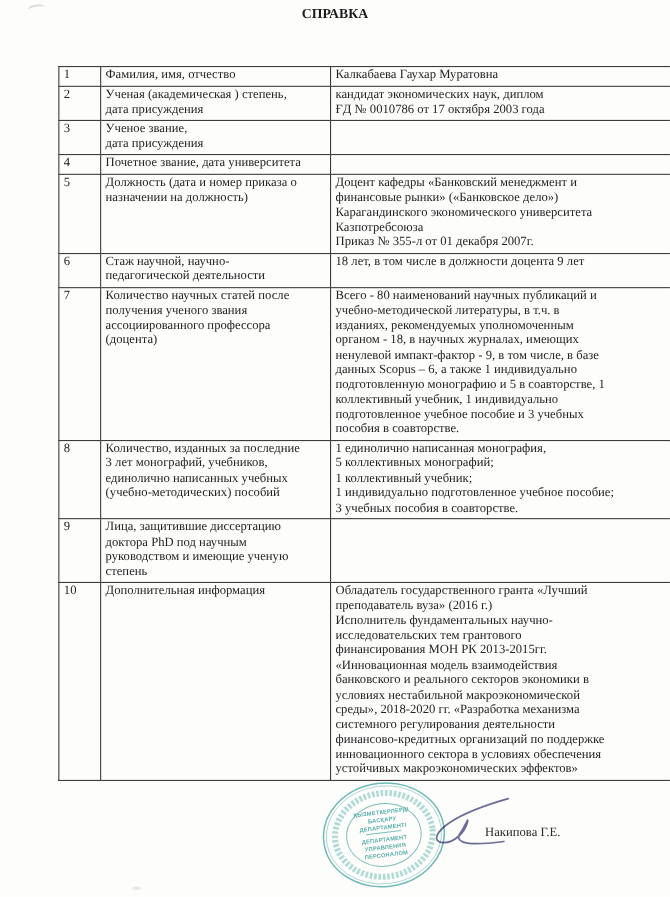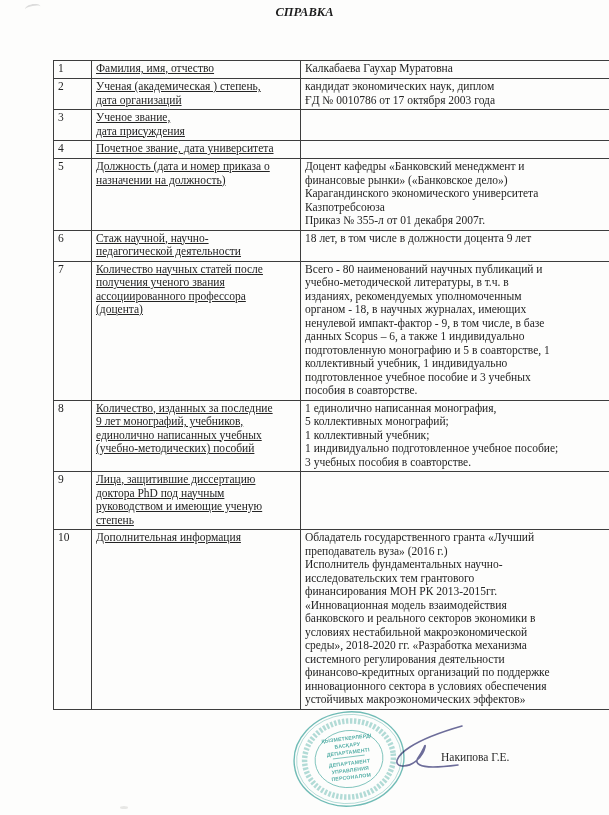--- a/index.html
+++ b/index.html
@@ -10,37 +10,37 @@
     font-family:"Liberation Serif","DejaVu Serif",serif;
     color:#222;
     overflow:hidden;
   }
   .page{position:absolute;inset:0;}
 
   
   .doc-header{
     position:absolute;top:4px;left:0;width:609px;
     text-align:center;font-weight:bold;
-    font-size:12.5px;line-height:16px;color:#1d1d1d;font-style:italic;
+    font-size:12.5px;line-height:16px;color:#1d1d1d;
   }
   .doc-subtitle{white-space:pre-line;font-weight:bold;}
 
   
   table.cert{
     position:absolute;left:53px;top:60px;
     width:531px;border-collapse:collapse;table-layout:fixed;
   }
   table.cert td{
     border:1px solid #3d3d3d;
     vertical-align:top;
     padding:1px 4px 2px 4px;
     font-size:11.5px;line-height:13.5px;color:#242424;
   }
   td.c-num{width:29px;padding-left:6px;}
-  td.c-label{width:200px;text-decoration:underline;}
+  td.c-label{width:200px;}
   td.c-value{width:302px;}
   .pre{white-space:pre-line;}
   tr.h1 td{height:14px;}
 
   
   .signer-title{
     position:absolute;left:93px;top:723px;
     font-size:11.8px;line-height:14.8px;color:#2a2a2a;
     white-space:pre-line;
   }
@@ -89,21 +89,21 @@
   <table class="cert">
     <tbody>
       <tr class="h1">
         <td class="c-num">1</td>
         <td class="c-label pre">Фамилия, имя, отчество</td>
         <td class="c-value pre">Калкабаева Гаухар Муратовна</td>
       </tr>
       <tr>
         <td class="c-num">2</td>
         <td class="c-label pre">Ученая (академическая ) степень,
-дата организаций</td>
+дата присуждения</td>
         <td class="c-value pre">кандидат экономических наук, диплом
 ҒД № 0010786 от 17 октября 2003 года</td>
       </tr>
       <tr>
         <td class="c-num">3</td>
         <td class="c-label pre">Ученое звание,
 дата присуждения</td>
         <td class="c-value pre"></td>
       </tr>
       <tr class="h1">
@@ -140,21 +140,21 @@
 ненулевой импакт-фактор - 9,  в том числе, в базе
 данных Scopus – 6, а также 1 индивидуально
 подготовленную монографию и 5 в соавторстве, 1
 коллективный учебник, 1 индивидуально
 подготовленное учебное пособие и 3 учебных
 пособия в соавторстве.</td>
       </tr>
       <tr>
         <td class="c-num">8</td>
         <td class="c-label pre">Количество, изданных за последние
-9 лет монографий, учебников,
+3 лет монографий, учебников,
 единолично написанных учебных
 (учебно-методических) пособий</td>
         <td class="c-value pre">1 единолично написанная монография,
 5 коллективных монографий;
 1 коллективный учебник;
 1 индивидуально подготовленное учебное пособие;
 3 учебных пособия в соавторстве.</td>
       </tr>
       <tr>
         <td class="c-num">9</td>

